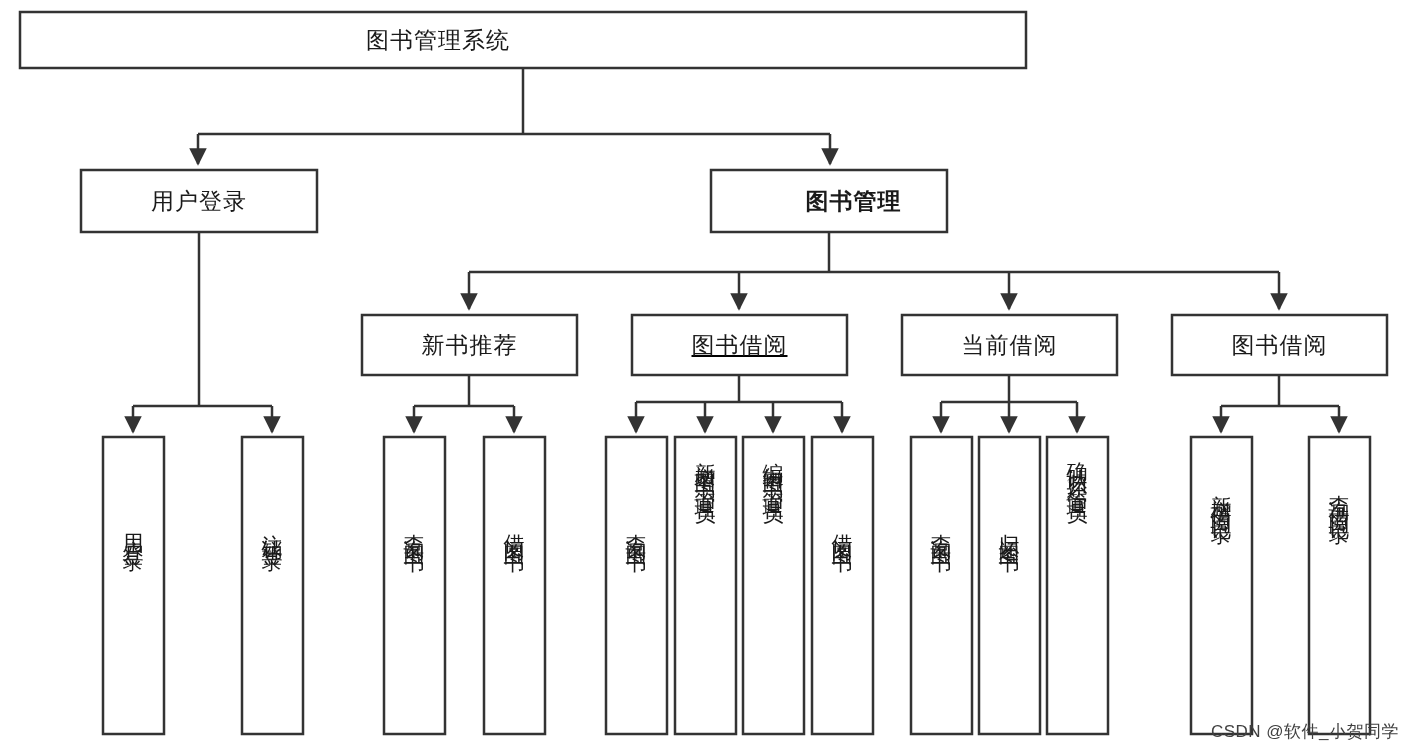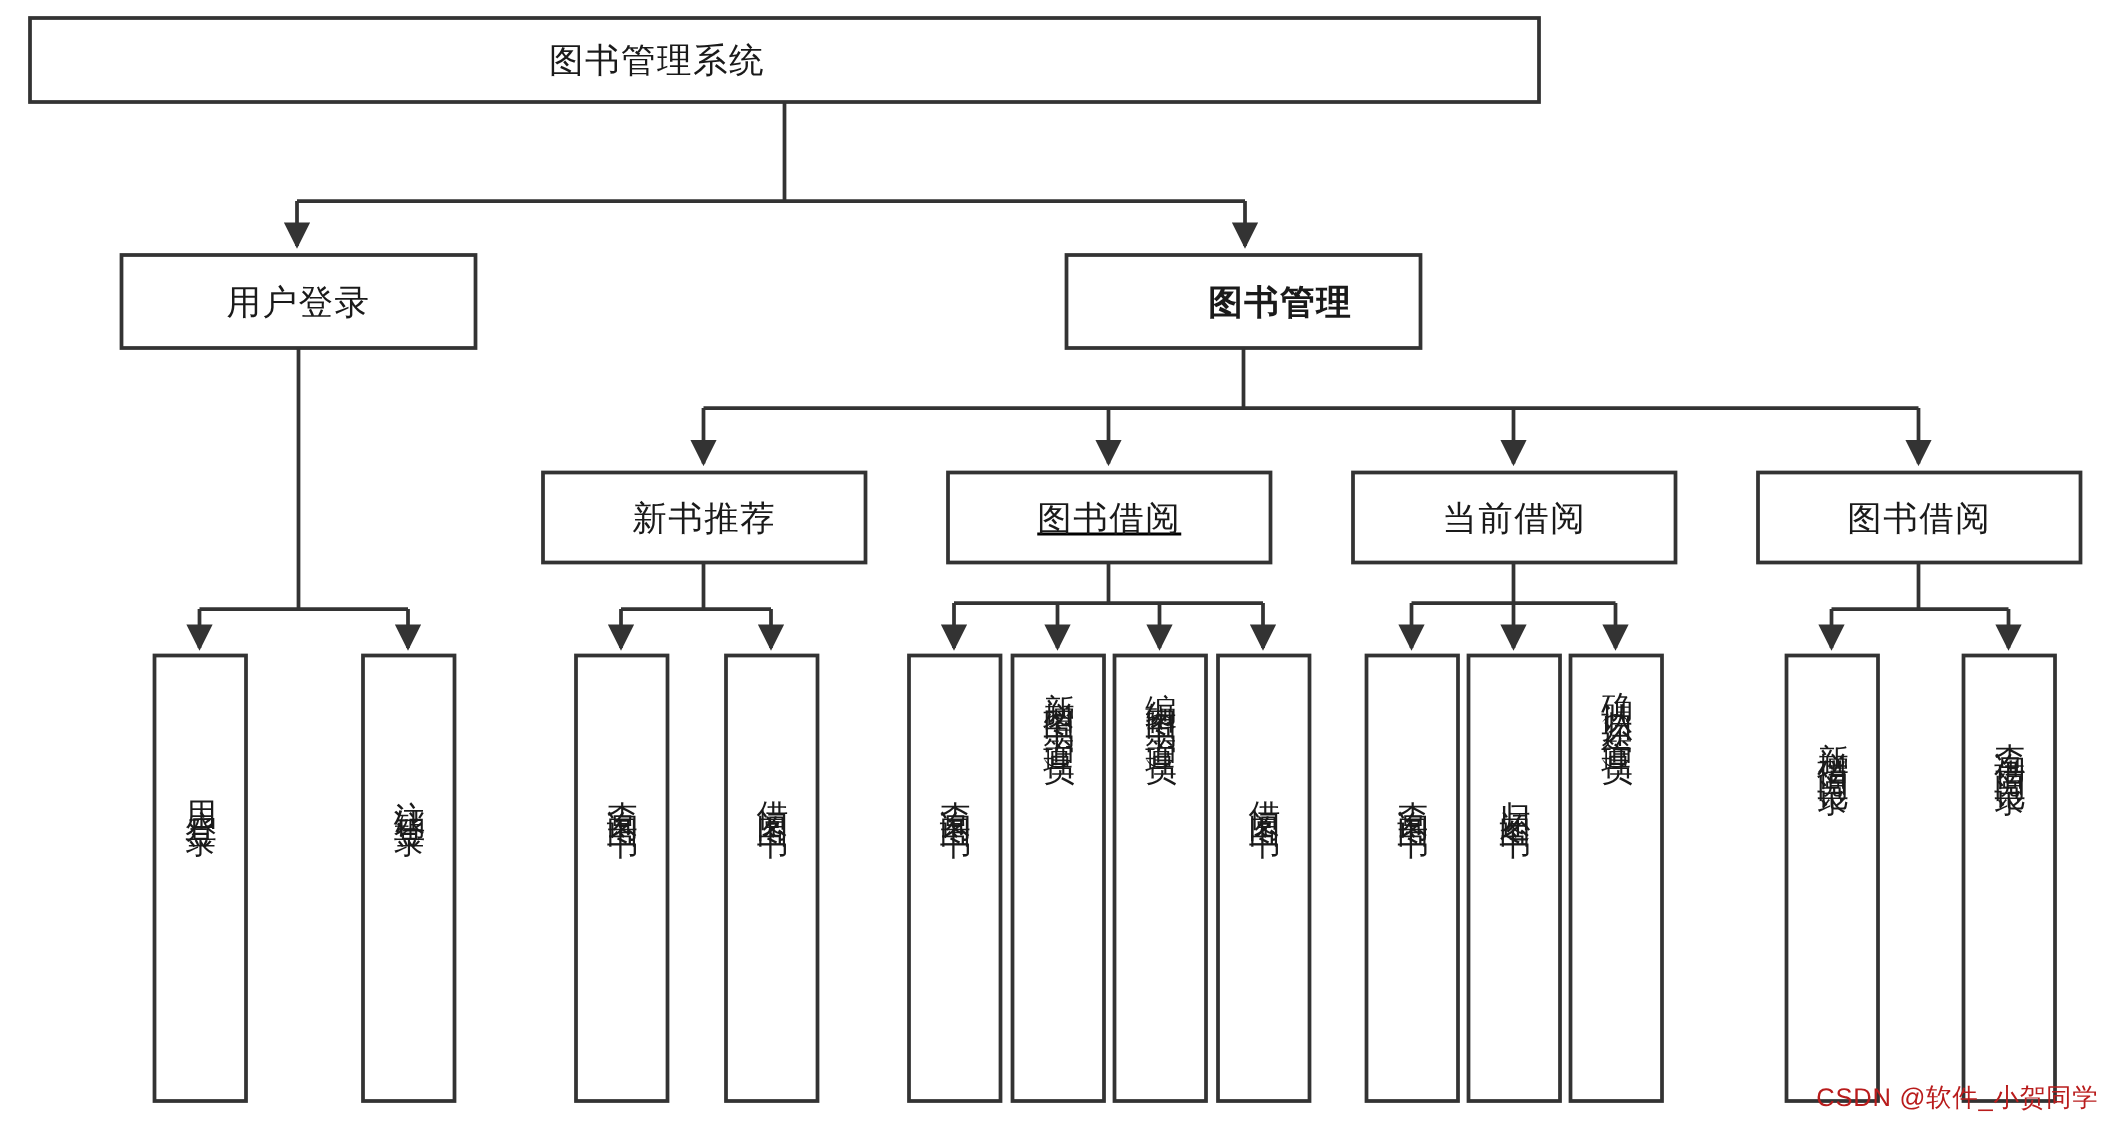--- a/index.html
+++ b/index.html
@@ -35,21 +35,21 @@
     stroke: #333333;
     stroke-width: 2.5;
     fill: none;
   }
   .watermark {
     position: absolute;
     right: 6px;
     bottom: 4px;
     font-family: "Liberation Sans", "DejaVu Sans", sans-serif;
     font-size: 17px;
-    color: #b91c1c;
+    color: #404040;
     letter-spacing: 0.5px;
     white-space: nowrap;
     user-select: none;
   }
   .vlabel-wrap {
     position: absolute;
     display: flex;
     align-items: flex-start;
     justify-content: center;
     pointer-events: none;

